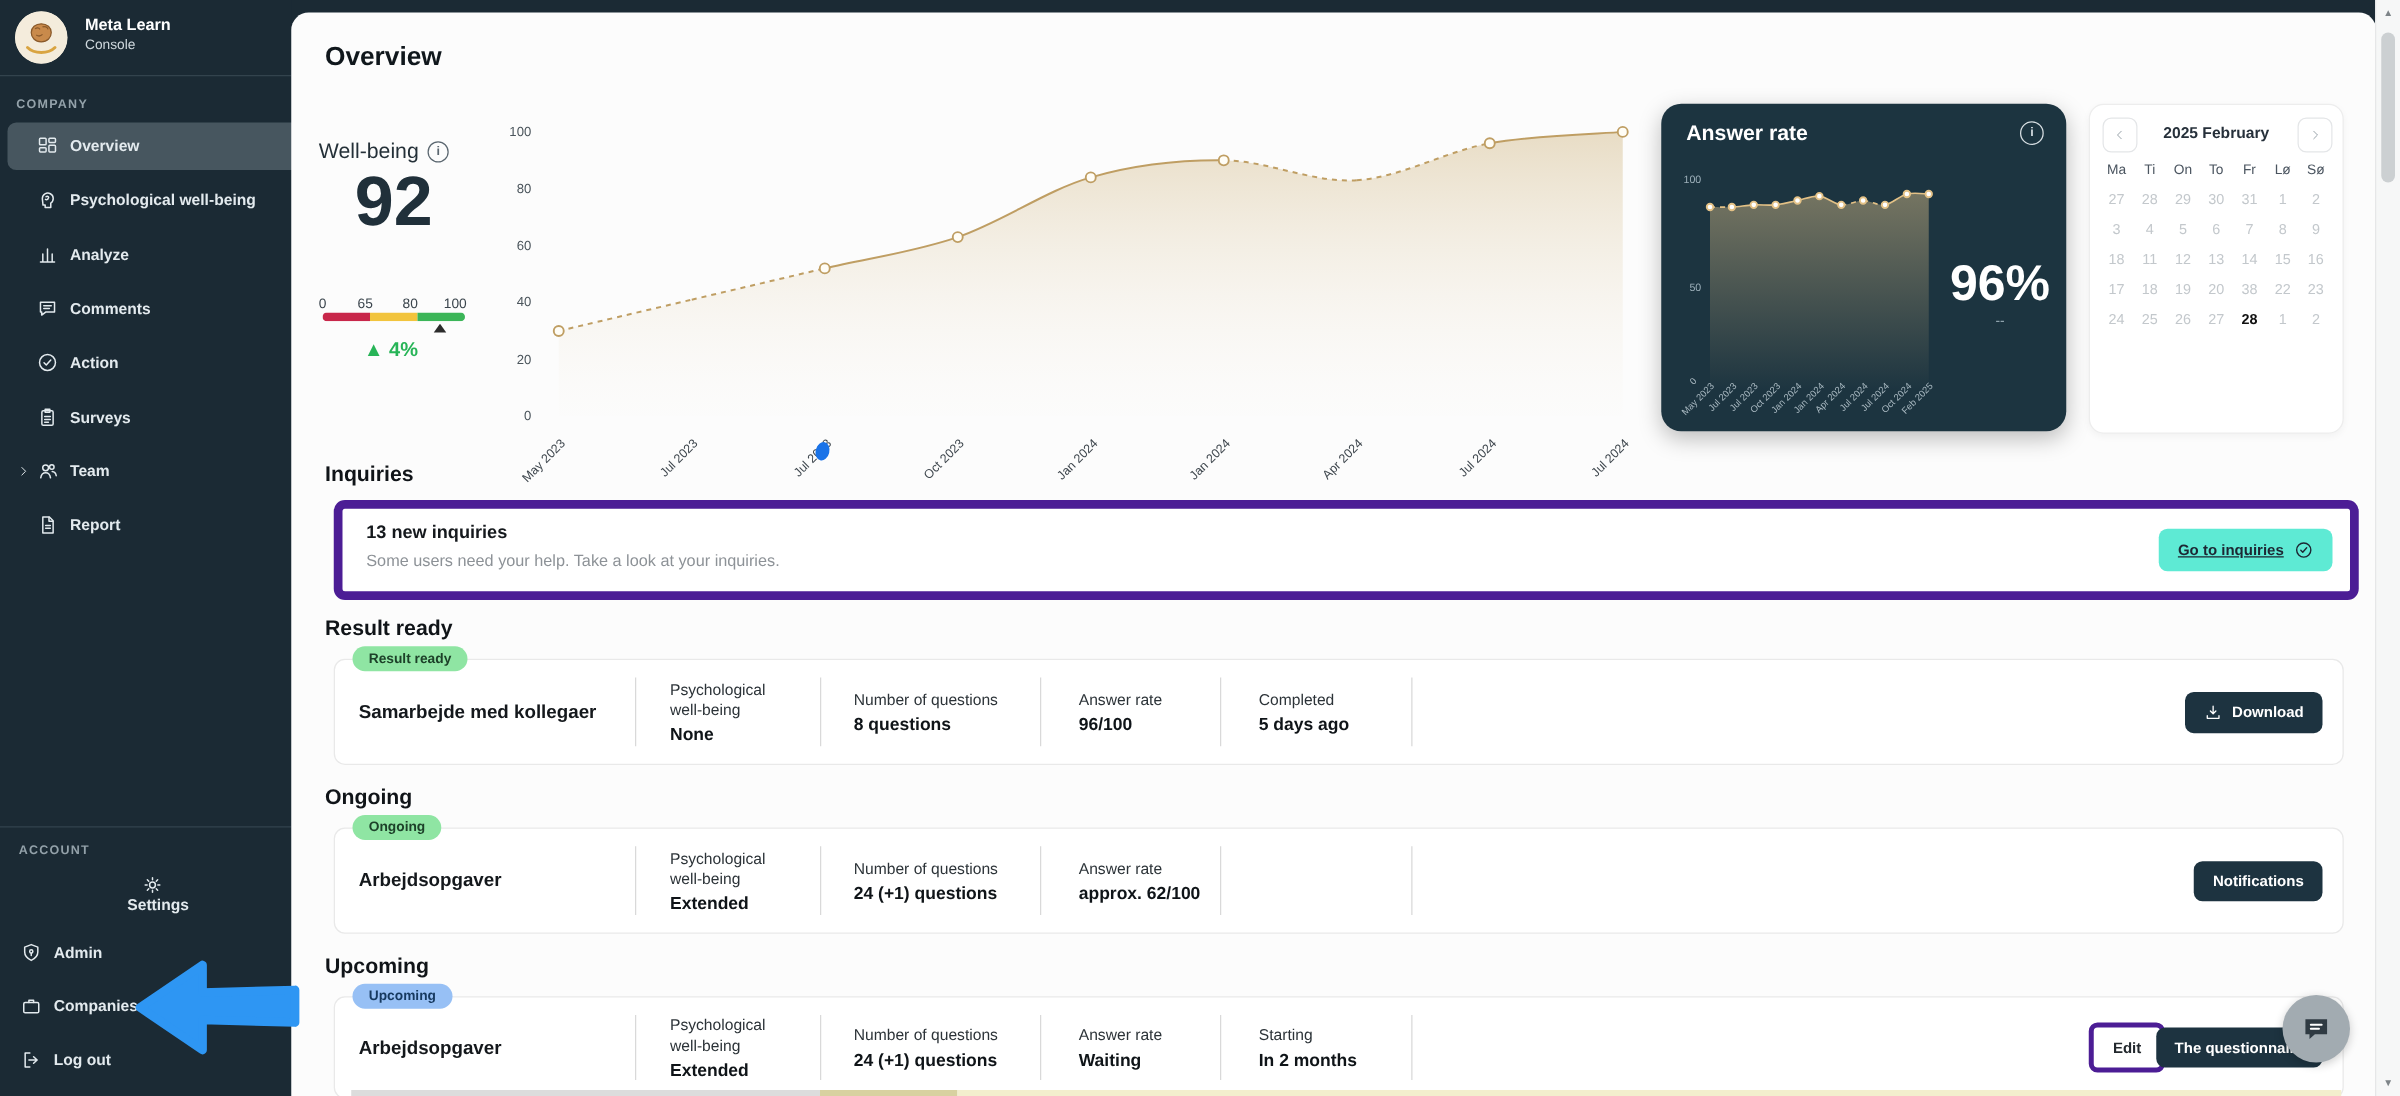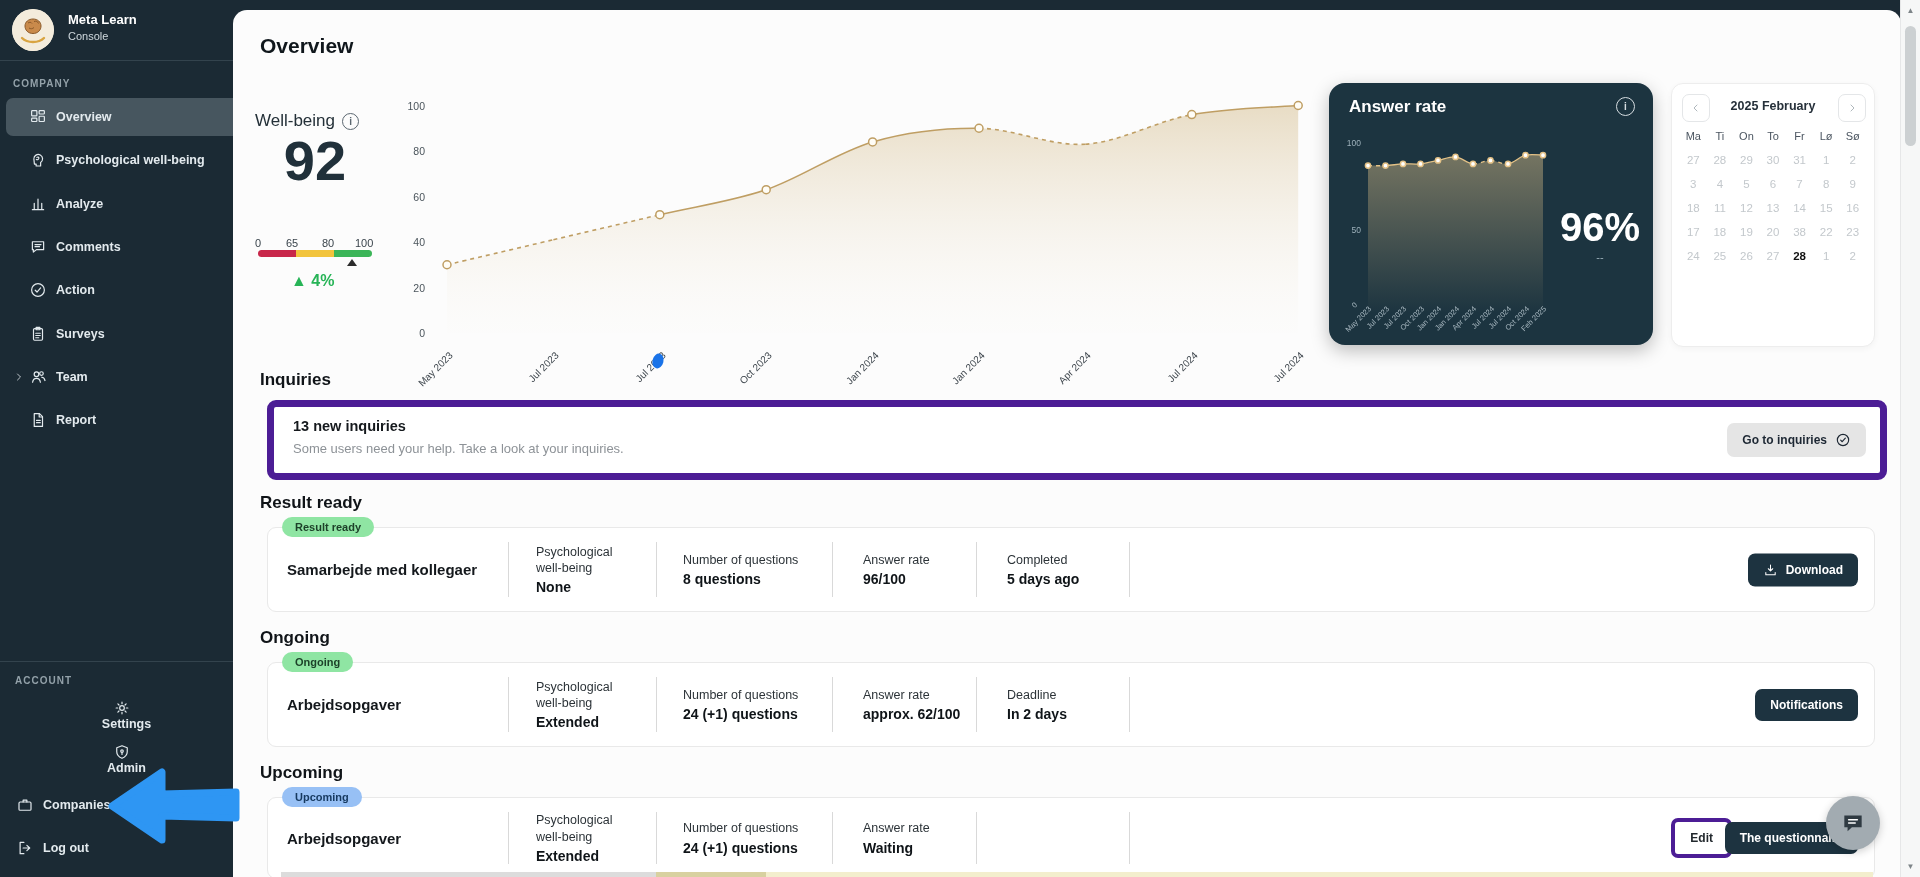--- a/index.html
+++ b/index.html
@@ -74,21 +74,21 @@
   .vdiv{position:absolute;top:14px;bottom:14px;width:1px;background:#d9d9d9;}
   .d1{left:240px}.d2{left:388px}.d3{left:564px}.d4{left:708px}.d5{left:861px}
   .col{position:absolute;top:0;bottom:0;display:flex;flex-direction:column;justify-content:center;gap:3px;}
   .c1{left:268px;width:104px}.c2{left:415px;width:150px}.c3{left:595px;width:120px}.c4{left:739px;width:130px}
   .col-label{font-size:12.5px;color:#2c3338;line-height:1.3;}
   .col-value{font-size:14px;font-weight:bold;color:#0f1windows418;color:#0f1418;}
   .btn{position:absolute;top:50%;transform:translateY(-50%);border-radius:7px;font-size:12px;font-weight:bold;
        display:flex;align-items:center;gap:8px;cursor:pointer;border:none;font-family:inherit;padding:9px 15px;}
   .btn-dark{background:#1d3340;color:#fff;}
   .btn-light{background:#fff;color:#22282d;border:4px solid #4c1d95;}
-  .btn-yellow{background:#e5e5e5;color:#1d2733;}
+  .btn-yellow{background:#5eead4;color:#1d2733;text-decoration:underline;}
   .btn svg{stroke:currentColor;fill:none;stroke-width:1.7;stroke-linecap:round;stroke-linejoin:round;}
   .cut-strip{position:absolute;height:5px;top:862px;}
   
   .fab{position:absolute;left:1826px;top:796px;width:54px;height:54px;border-radius:50%;background:#a2abb1;
        display:flex;align-items:center;justify-content:center;z-index:30;cursor:pointer;box-shadow:0 2px 8px rgba(0,0,0,.2);}
   
   .scrollbar{position:absolute;right:0;top:0;width:19px;height:877px;background:#f6f7f7;border-left:1px solid #e6e7e8;z-index:40;}
   .sb-arrow{position:absolute;left:0;width:19px;text-align:center;font-size:8px;color:#7d8488;cursor:pointer;}
   .sb-thumb{position:absolute;left:4px;top:26px;width:11px;height:120px;border-radius:6px;background:#ccd0d2;cursor:pointer;}
   
@@ -199,21 +199,21 @@
         <div class="side-section-label" style="left: 15px; top: 675px;">ACCOUNT</div>
         <div class="side-item" style="top: 699px; padding-left: 10px; flex-direction: column;">
           <span class="ic">
             <svg width="18" height="18" viewBox="0 0 24 24">
               <circle cx="12" cy="12" r="3.1"></circle>
               <path d="M12 4.2v2.1M12 17.7v2.1M19.8 12h-2.1M6.3 12H4.2M17.5 6.5l-1.5 1.5M8 16l-1.5 1.5M17.5 17.5L16 16M8 8L6.5 6.5"></path>
             </svg>
           </span>
           <span>Settings</span>
         </div>
-        <div class="side-item" style="top: 743px; padding-left: 10px; flex-direction: column;">
+        <div class="side-item" style="top: 743px; padding-left: 10px;">
           <span class="ic">
             <svg width="18" height="18" viewBox="0 0 24 24">
               <path d="M12 3.6l7 2.7v5.2c0 4.2-2.9 7-7 8.9-4.1-1.9-7-4.7-7-8.9V6.3z"></path>
               <circle cx="12" cy="10.8" r="1.7"></circle>
               <path d="M12 12.8v2.4"></path>
             </svg>
           </span>
           <span>Admin</span>
         </div>
         <div class="side-item" style="top: 785.6px; padding-left: 10px;">
@@ -475,24 +475,20 @@
       <div class="col c2">
         <div class="col-label">Number of questions</div>
         <div class="col-value">24 (+1) questions</div>
       </div>
       <div class="vdiv d3"></div>
       <div class="col c3">
         <div class="col-label">Answer rate</div>
         <div class="col-value">approx. 62/100</div>
       </div>
       <div class="vdiv d4"></div>
-      <div class="col c4">
-        <div class="col-label">Deadline</div>
-        <div class="col-value">In 2 days</div>
-      </div>
       <div class="vdiv d5"></div>
       <button class="btn btn-dark" style="right:16px">
         <span>Notifications</span>
       </button>
     </div>
 
     <div class="sec-h" style="top:753px">Upcoming</div>
     <div class="sec-card" style="top:787px;height:80px">
       <span class="badge badge-blue">Upcoming</span>
       <div class="row-title">Arbejdsopgaver</div>
@@ -505,20 +501,24 @@
       <div class="col c2">
         <div class="col-label">Number of questions</div>
         <div class="col-value">24 (+1) questions</div>
       </div>
       <div class="vdiv d3"></div>
       <div class="col c3">
         <div class="col-label">Answer rate</div>
         <div class="col-value">Waiting</div>
       </div>
       <div class="vdiv d4"></div>
+      <div class="col c4">
+        <div class="col-label">Starting</div>
+        <div class="col-value">In 2 months</div>
+      </div>
       <div class="vdiv d5"></div>
       <button class="btn btn-light" style="right:142px">
         <span>Edit</span>
       </button>
       <button class="btn btn-dark" style="right:16px">
         <span>The questionnaire</span>
       </button>
     </div>
 
     <div class="cut-strip" style="left:48px;width:375px;background:#dcdcdc"></div>

